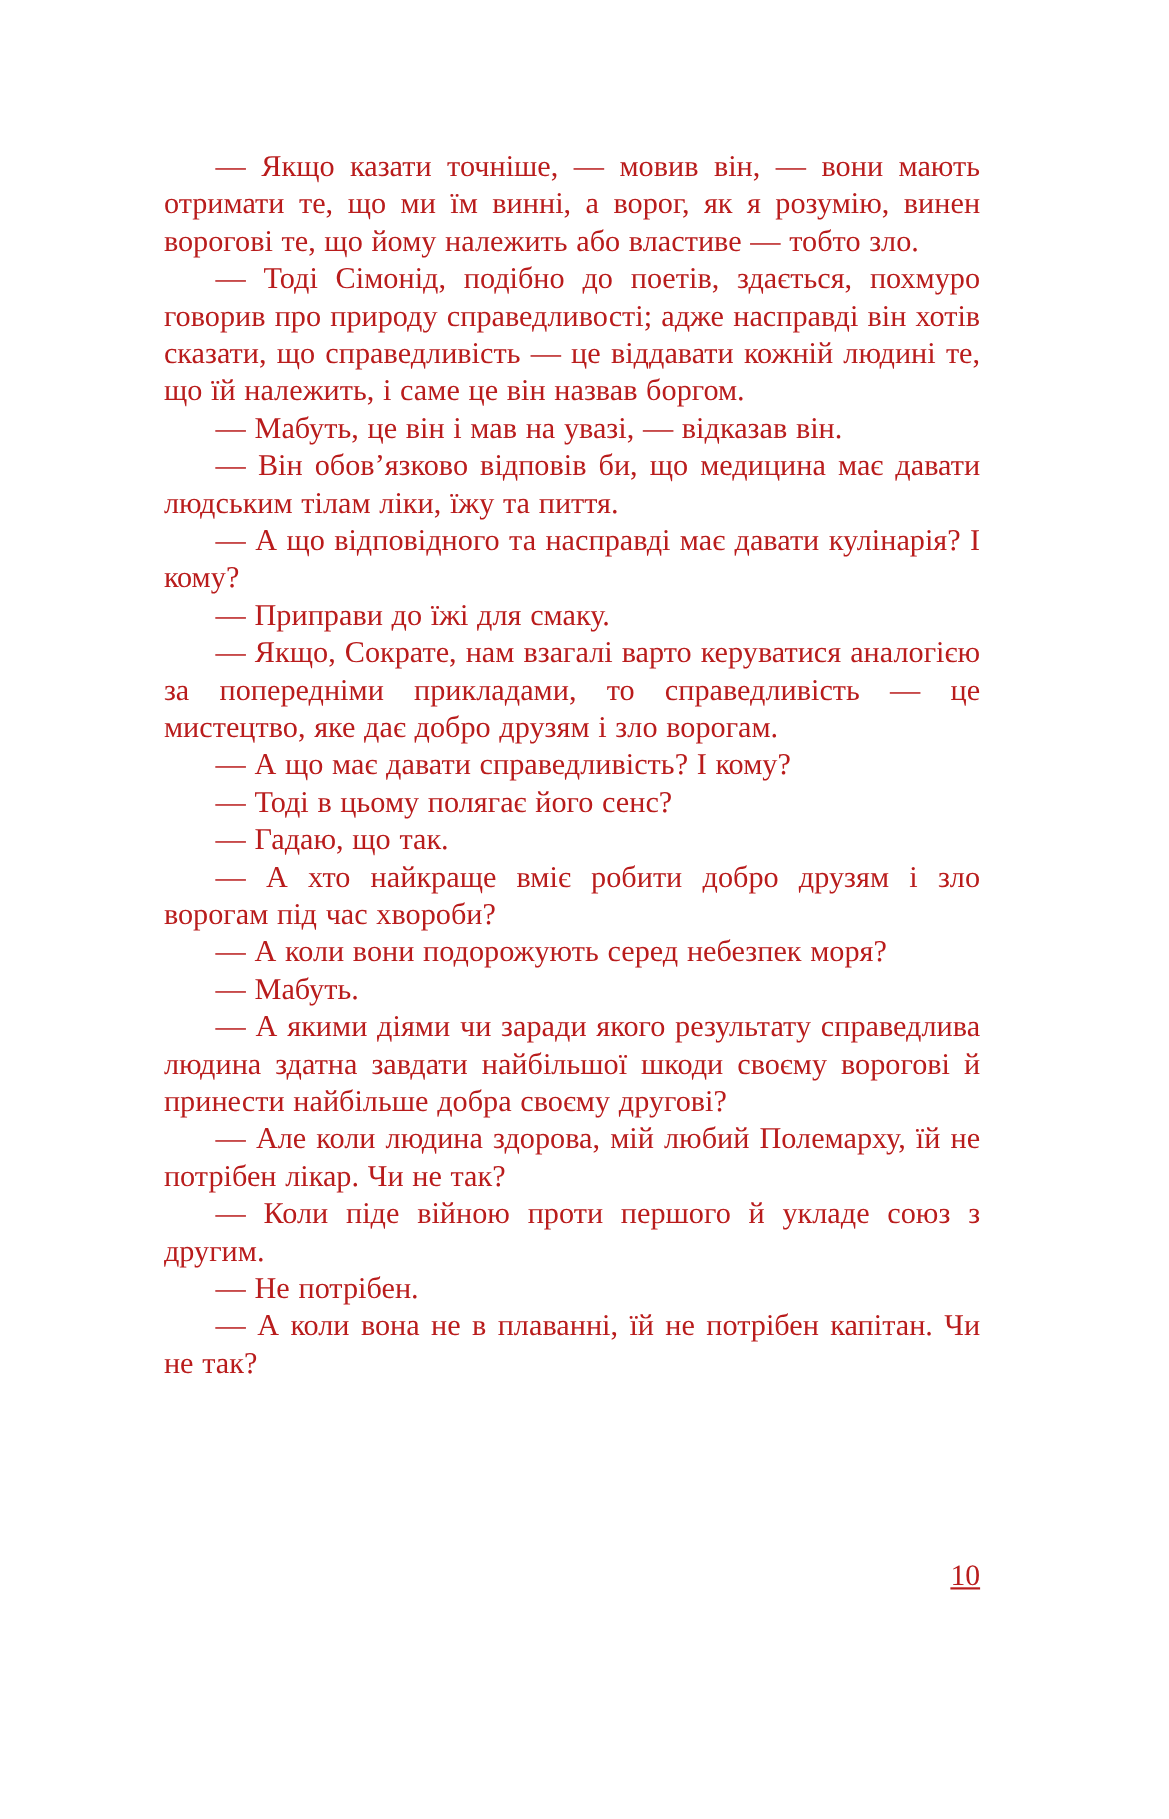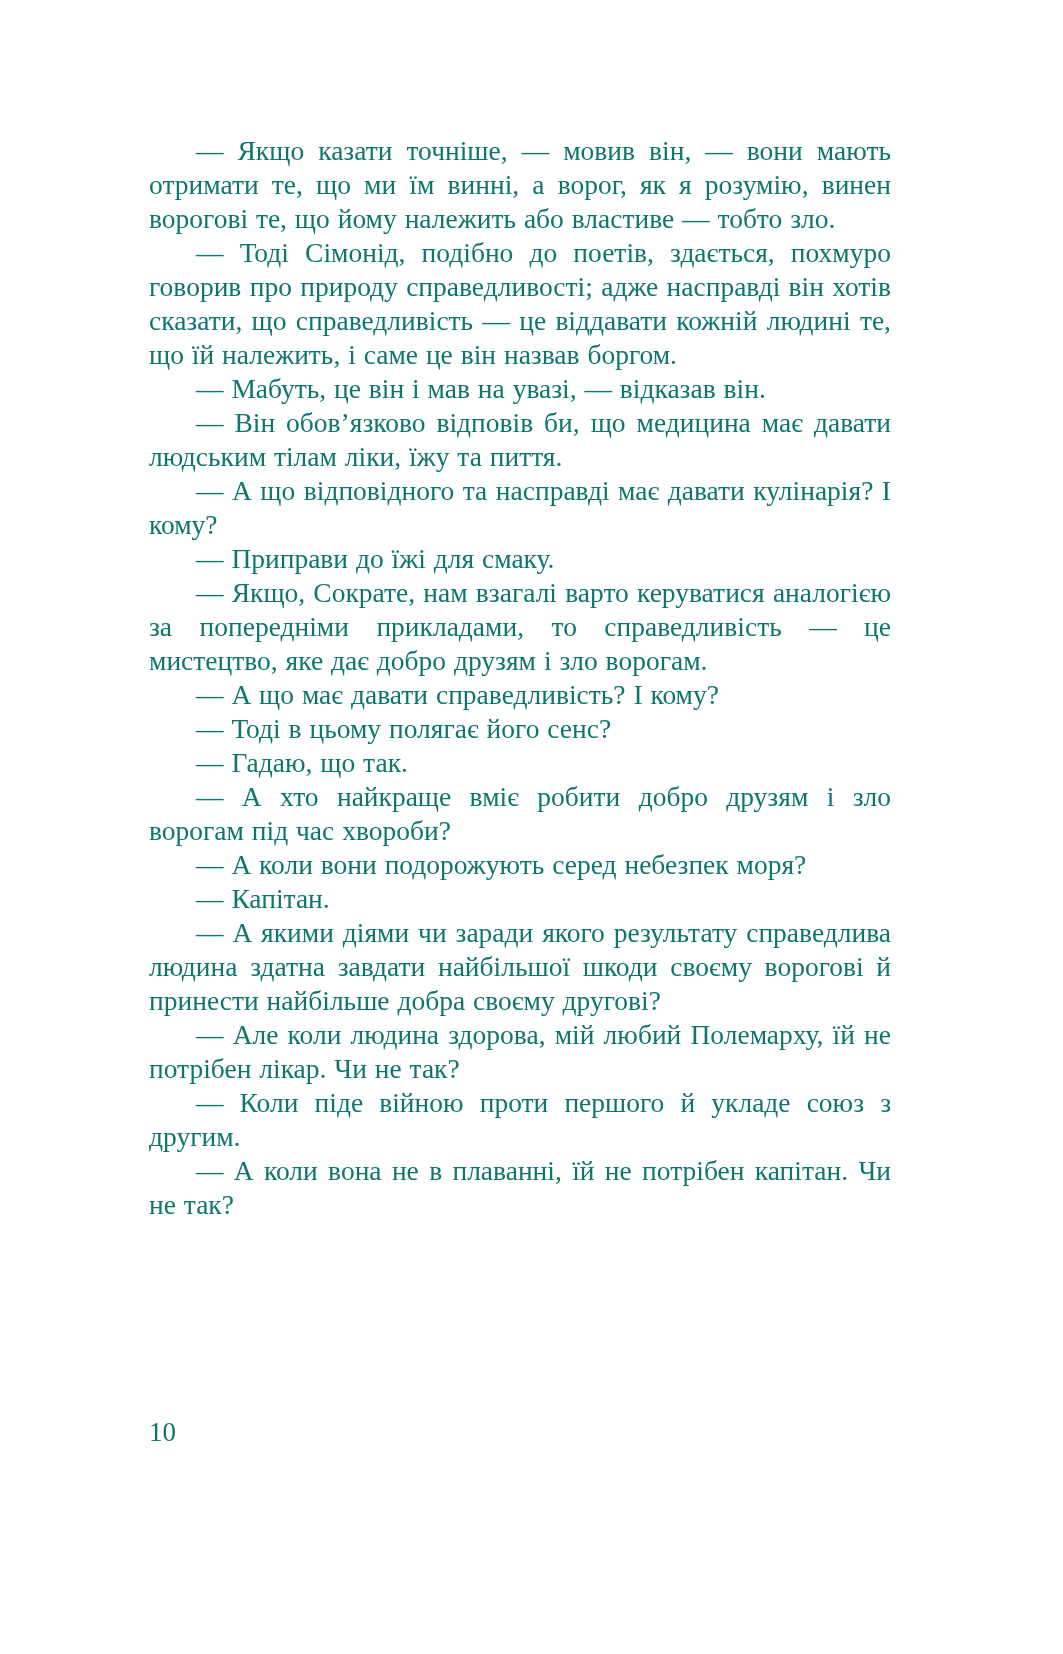--- a/index.html
+++ b/index.html
@@ -5,21 +5,21 @@
   html, body {
     margin: 0;
     padding: 0;
     background: #ffffff;
   }
   .page {
     position: relative;
     width: 1063px;
     height: 1538px;
     background: #ffffff;
-    color: #0f766e;
+    color: #b91c1c;
     font-family: "Liberation Serif", "DejaVu Serif", serif;
     overflow: hidden;
     border-radius: 12px;
   }
   .text-block {
     position: absolute;
     left: 149px;
     top: 134px;
     width: 742px;
     font-size: 27.5px;
@@ -31,42 +31,44 @@
     margin: 0;
     padding: 0;
     text-indent: 47px;
     word-spacing: 1px;
   }
   .page-number {
     position: absolute;
     left: 149px;
     width: 742px;
     top: 1415px;
-    text-align: left;
+    text-align: right;
     font-size: 27px;
     line-height: 34px;
+    text-decoration: underline;
   }
 </style>
 </head>
 <body>
 
 <div class="page">
   <div class="text-block">
       <p class="para">— Якщо казати точніше, — мовив він, — вони мають отримати те, що ми їм винні, а ворог, як я розумію, винен ворогові те, що йому належить або властиве — тобто зло.</p>
       <p class="para">— Тоді Сімонід, подібно до поетів, здається, похмуро говорив про природу справедливості; адже насправді він хотів сказати, що справедливість — це віддавати кожній людині те, що їй належить, і саме це він назвав боргом.</p>
       <p class="para">— Мабуть, це він і мав на увазі, — відказав він.</p>
       <p class="para">— Він обов’язково відповів би, що медицина має давати людським тілам ліки, їжу та пиття.</p>
       <p class="para">— А що відповідного та насправді має давати кулінарія? І кому?</p>
       <p class="para">— Приправи до їжі для смаку.</p>
       <p class="para">— Якщо, Сократе, нам взагалі варто керуватися аналогією за попередніми прикладами, то справедливість — це мистецтво, яке дає добро друзям і зло ворогам.</p>
       <p class="para">— А що має давати справедливість? І кому?</p>
       <p class="para">— Тоді в цьому полягає його сенс?</p>
       <p class="para">— Гадаю, що так.</p>
       <p class="para">— А хто найкраще вміє робити добро друзям і зло ворогам під час хвороби?</p>
       <p class="para">— А коли вони подорожують серед небезпек моря?</p>
-      <p class="para">— Капітан.</p>
+      <p class="para">— Мабуть.</p>
       <p class="para">— А якими діями чи заради якого результату справедлива людина здатна завдати найбільшої шкоди своєму ворогові й принести найбільше добра своєму другові?</p>
       <p class="para">— Але коли людина здорова, мій любий Полемарху, їй не потрібен лікар. Чи не так?</p>
       <p class="para">— Коли піде війною проти першого й укладе союз з другим.</p>
+      <p class="para">— Не потрібен.</p>
       <p class="para">— А коли вона не в плаванні, їй не потрібен капітан. Чи не так?</p>
     </div>
   <div class="page-number">10</div>
 </div>
 
 </body></html>

